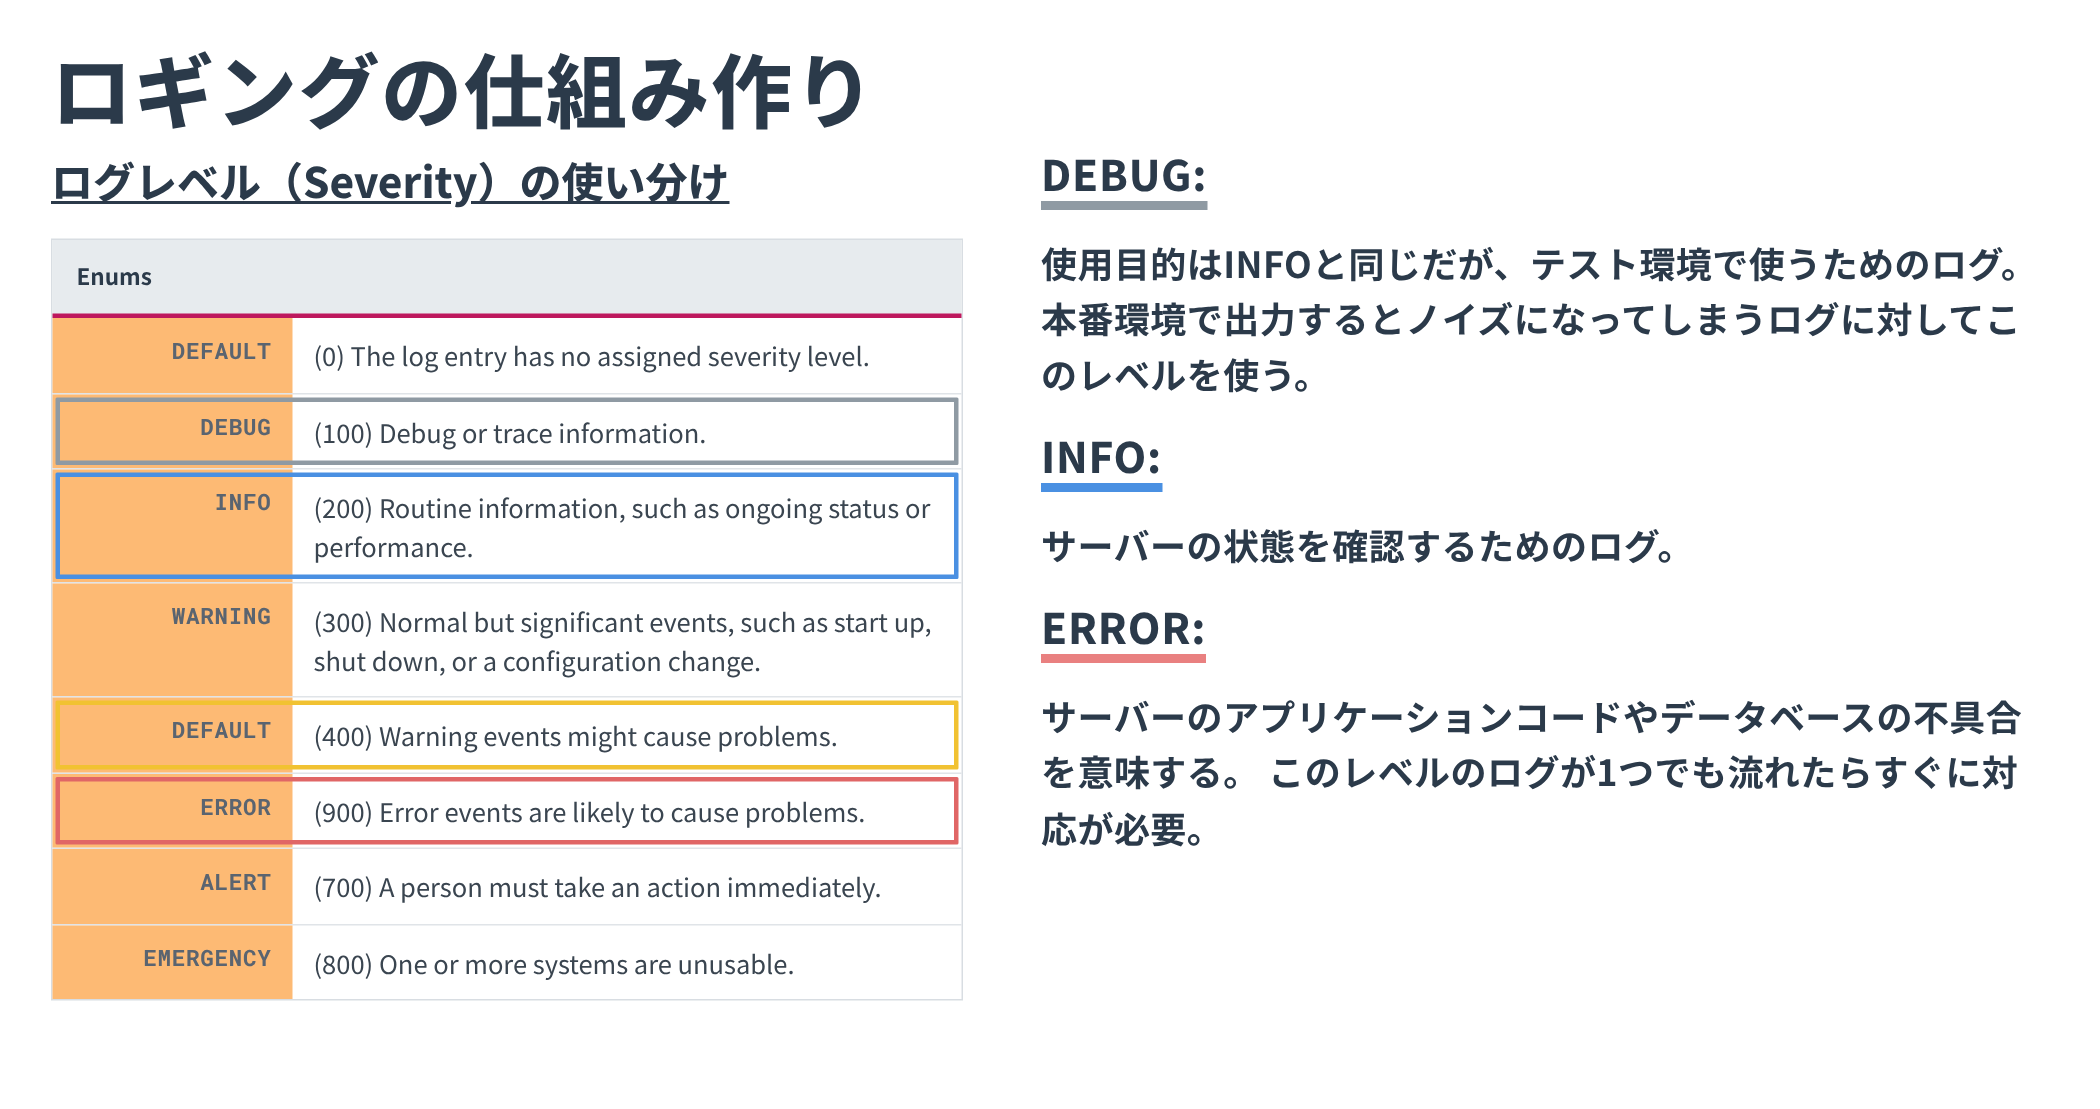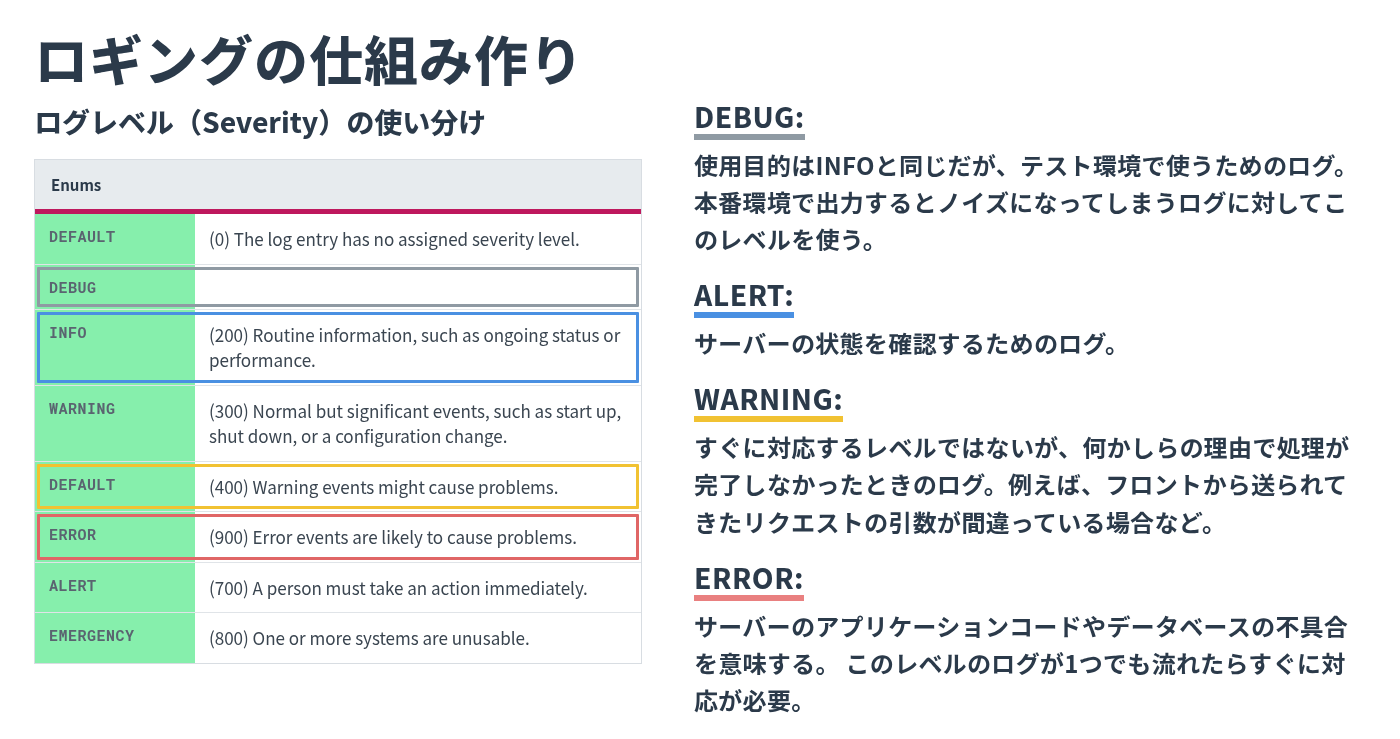--- a/index.html
+++ b/index.html
@@ -24,51 +24,53 @@
     gap: 30px;
     align-items: flex-start;
   }
   .left { flex: 0 0 630px; }
   .right { flex: 1; }
   .subhead {
     font-size: 28px;
     font-weight: 800;
     color: #2b3a4a;
     margin-bottom: 18px;
+    text-decoration: underline;
   }
 
   
   .tbl {
     width: 608px;
     border: 1px solid #d8dde2;
     font-size: 17px;
   }
   .tbl .th {
     background: #e7ebee;
     padding: 14px 16px 14px 16px;
     font-weight: 700;
     color: #2b3a4a;
-    border-bottom: 5px solid #be185d;
+    border-bottom: 3px solid #be185d;
     font-size: 15px;
   }
   .tbl .tr {
     display: flex;
     border-bottom: 1px solid #e0e4e8;
     position: relative;
   }
   .tbl .tr:last-child { border-bottom: none; }
   .tbl .td-name {
     flex: 0 0 160px;
-    background: #86efac;
+    background: #fdba74;
     padding: 12px 14px;
     font-family: "SFMono-Regular", Consolas, "Roboto Mono", Menlo, monospace;
     font-weight: 700;
     font-size: 15px;
     color: #5a6470;
     letter-spacing: 0.5px;
+    text-align: right;
   }
   .tbl .td-desc {
     flex: 1;
     padding: 12px 14px;
     color: #3a4550;
     line-height: 1.5;
   }
   
   .hl {
     position: absolute;
@@ -85,21 +87,21 @@
   
   .sect { margin-bottom: 22px; }
   .sect-title {
     display: inline-block;
     font-size: 28px;
     font-weight: 800;
     color: #2b3a4a;
     letter-spacing: 0.5px;
     padding-bottom: 2px;
     border-bottom: 6px solid;
-    margin-bottom: 6px;
+    margin-bottom: 16px;
     line-height: 1.1;
   }
   .u-gray   { border-color: #8f9aa3; }
   .u-blue   { border-color: #4a90e2; }
   .u-yellow { border-color: #f1c232; }
   .u-red    { border-color: #e98080; }
   .sect-body {
     font-size: 24px;
     font-weight: 700;
     color: #2b3a4a;
@@ -117,20 +119,21 @@
     <div class="subhead">ログレベル（Severity）の使い分け</div>
     <div class="tbl">
       <div class="th">Enums</div>
       <div id="tbody">
           <div class="tr">
             <div class="td-name">DEFAULT</div>
             <div class="td-desc">(0) The log entry has no assigned severity level.</div>
           </div>
           <div class="tr">
             <div class="td-name">DEBUG</div>
+            <div class="td-desc">(100) Debug or trace information.</div>
             <div class="hl hl-gray"></div>
           </div>
           <div class="tr">
             <div class="td-name">INFO</div>
             <div class="td-desc">(200) Routine information, such as ongoing status or performance.</div>
             <div class="hl hl-blue"></div>
           </div>
           <div class="tr">
             <div class="td-name">WARNING</div>
             <div class="td-desc">(300) Normal but significant events, such as start up, shut down, or a configuration change.</div>
@@ -155,25 +158,21 @@
           </div>
         </div>
     </div>
   </div>
   <div class="right" id="right">
       <div class="sect">
         <div><span class="sect-title u-gray">DEBUG:</span></div>
         <div class="sect-body">使用目的はINFOと同じだが、テスト環境で使うためのログ。本番環境で出力するとノイズになってしまうログに対してこのレベルを使う。</div>
       </div>
       <div class="sect">
-        <div><span class="sect-title u-blue">ALERT:</span></div>
+        <div><span class="sect-title u-blue">INFO:</span></div>
         <div class="sect-body">サーバーの状態を確認するためのログ。</div>
-      </div>
-      <div class="sect">
-        <div><span class="sect-title u-yellow">WARNING:</span></div>
-        <div class="sect-body">すぐに対応するレベルではないが、何かしらの理由で処理が完了しなかったときのログ。例えば、フロントから送られてきたリクエストの引数が間違っている場合など。</div>
       </div>
       <div class="sect">
         <div><span class="sect-title u-red">ERROR:</span></div>
         <div class="sect-body">サーバーのアプリケーションコードやデータベースの不具合を意味する。 このレベルのログが1つでも流れたらすぐに対応が必要。</div>
       </div>
     </div>
 </div>
 
 </body></html>

